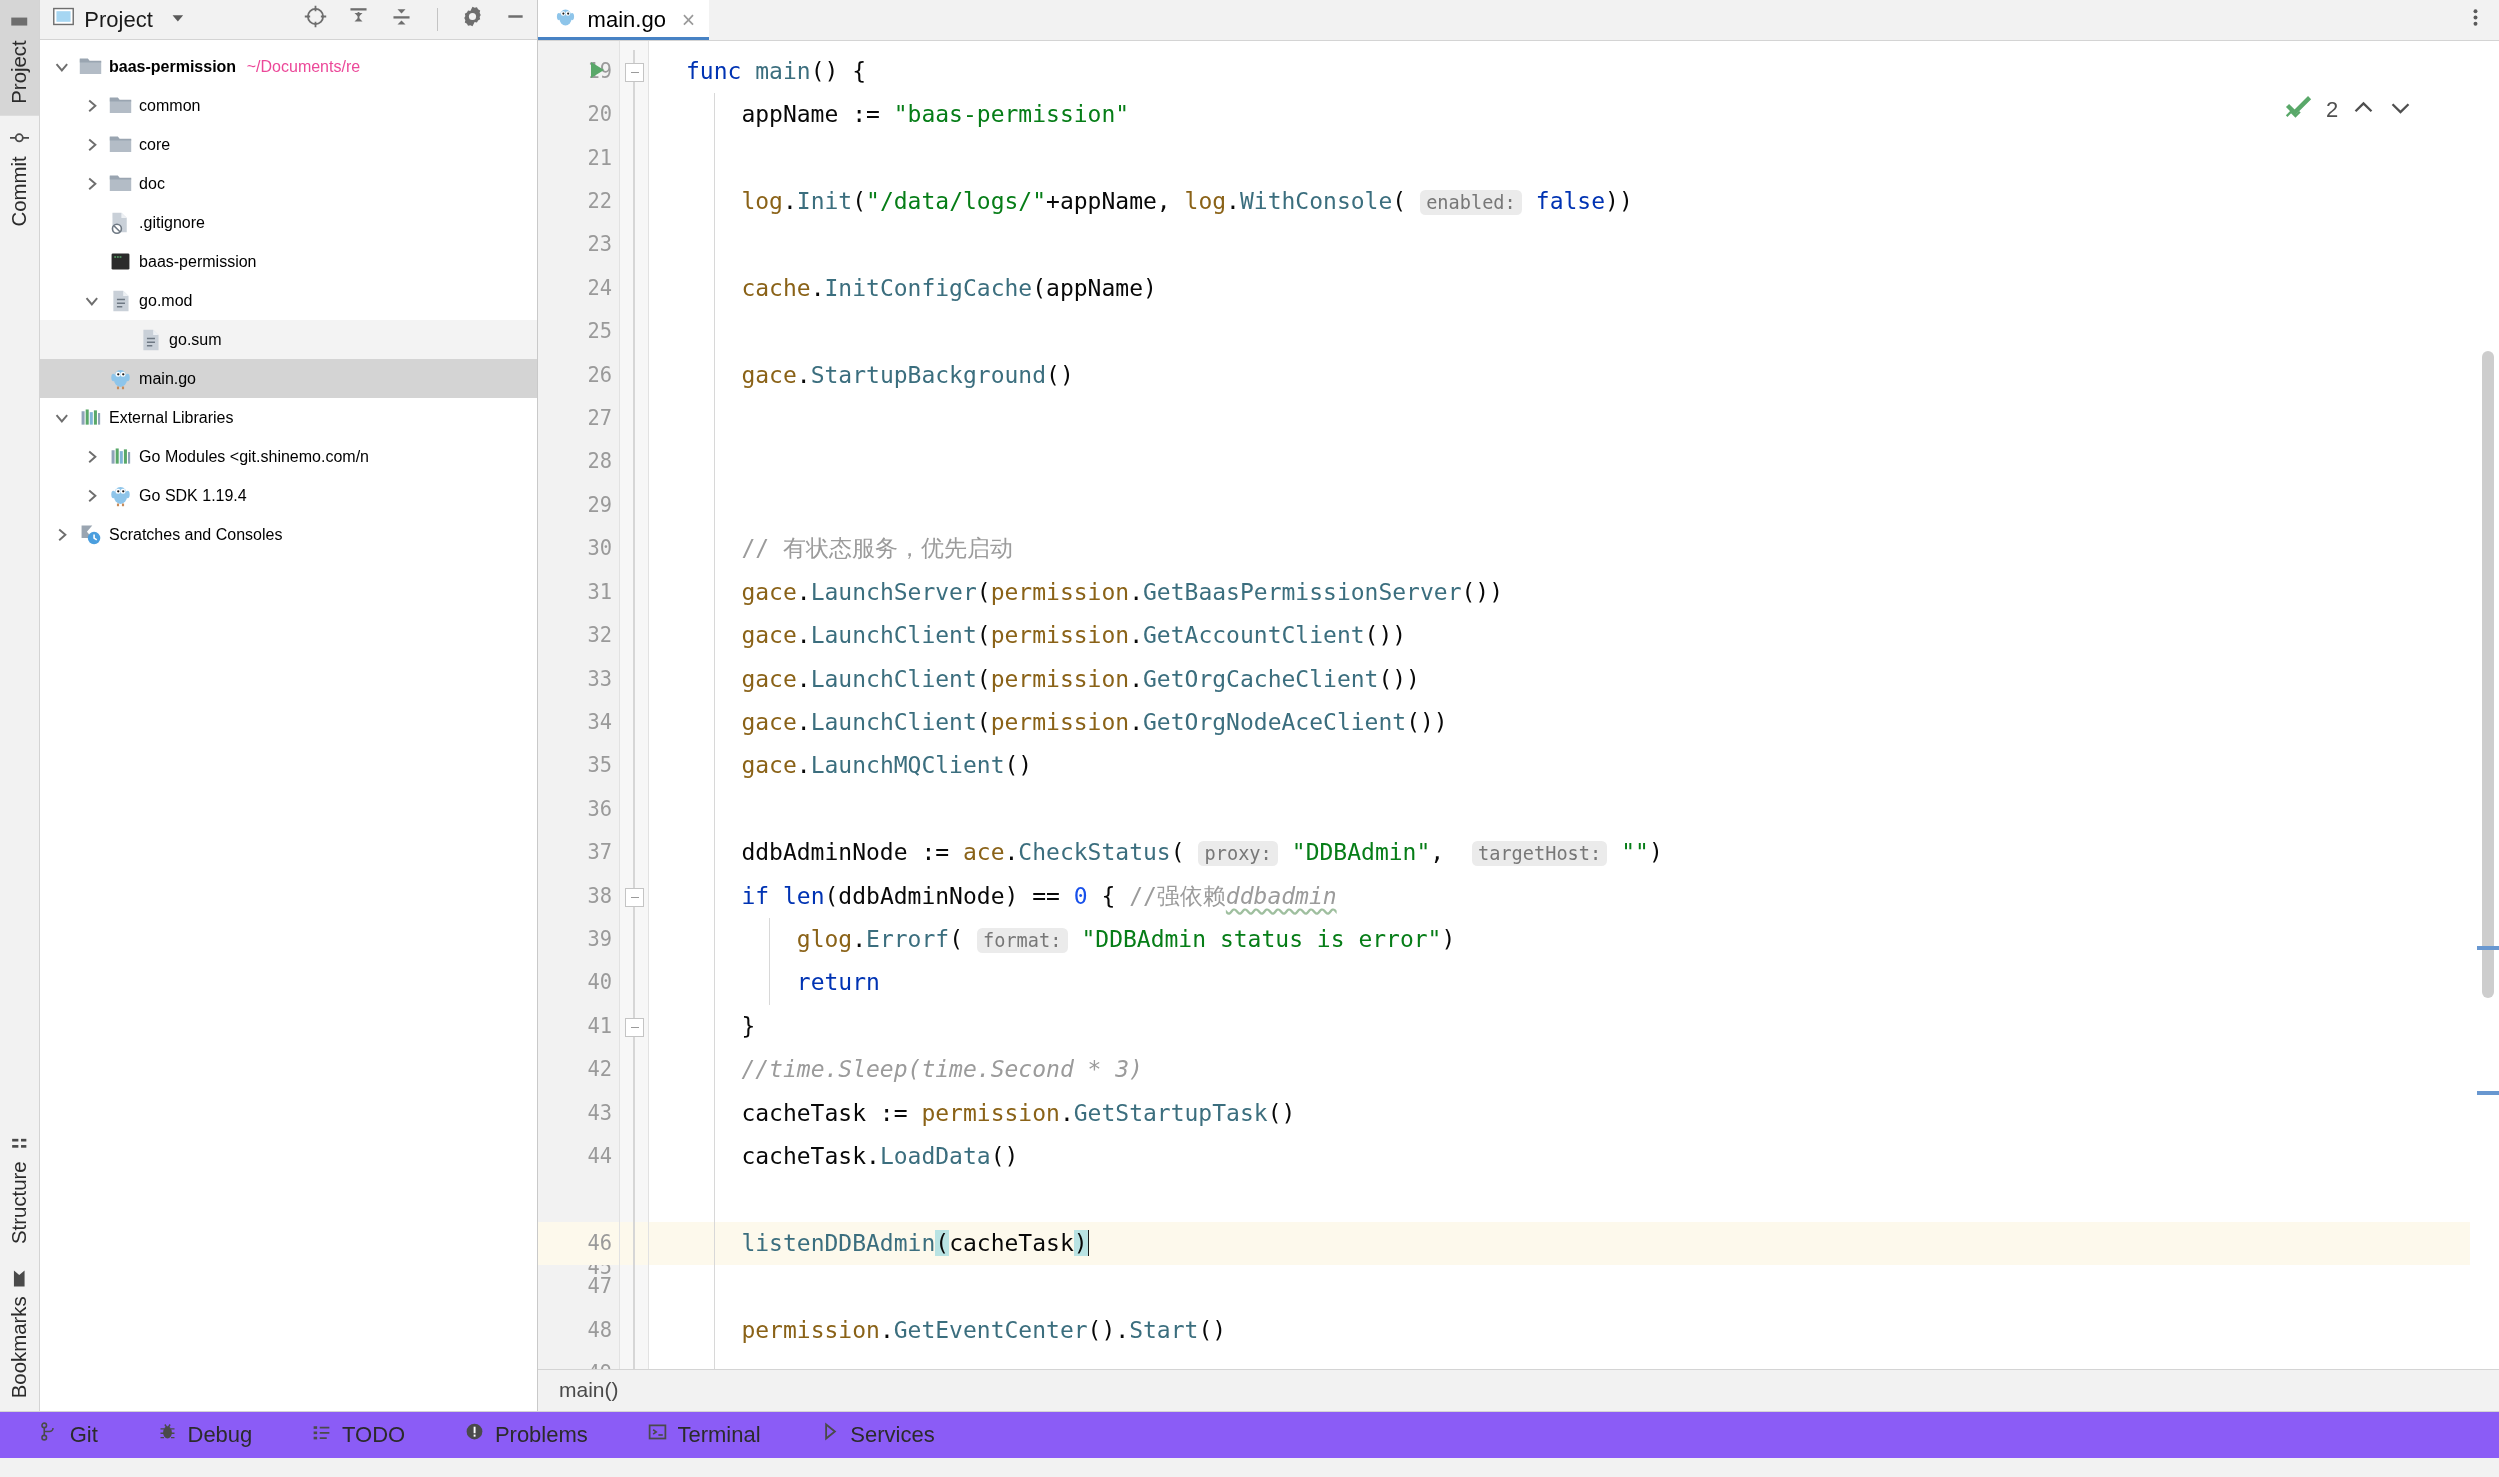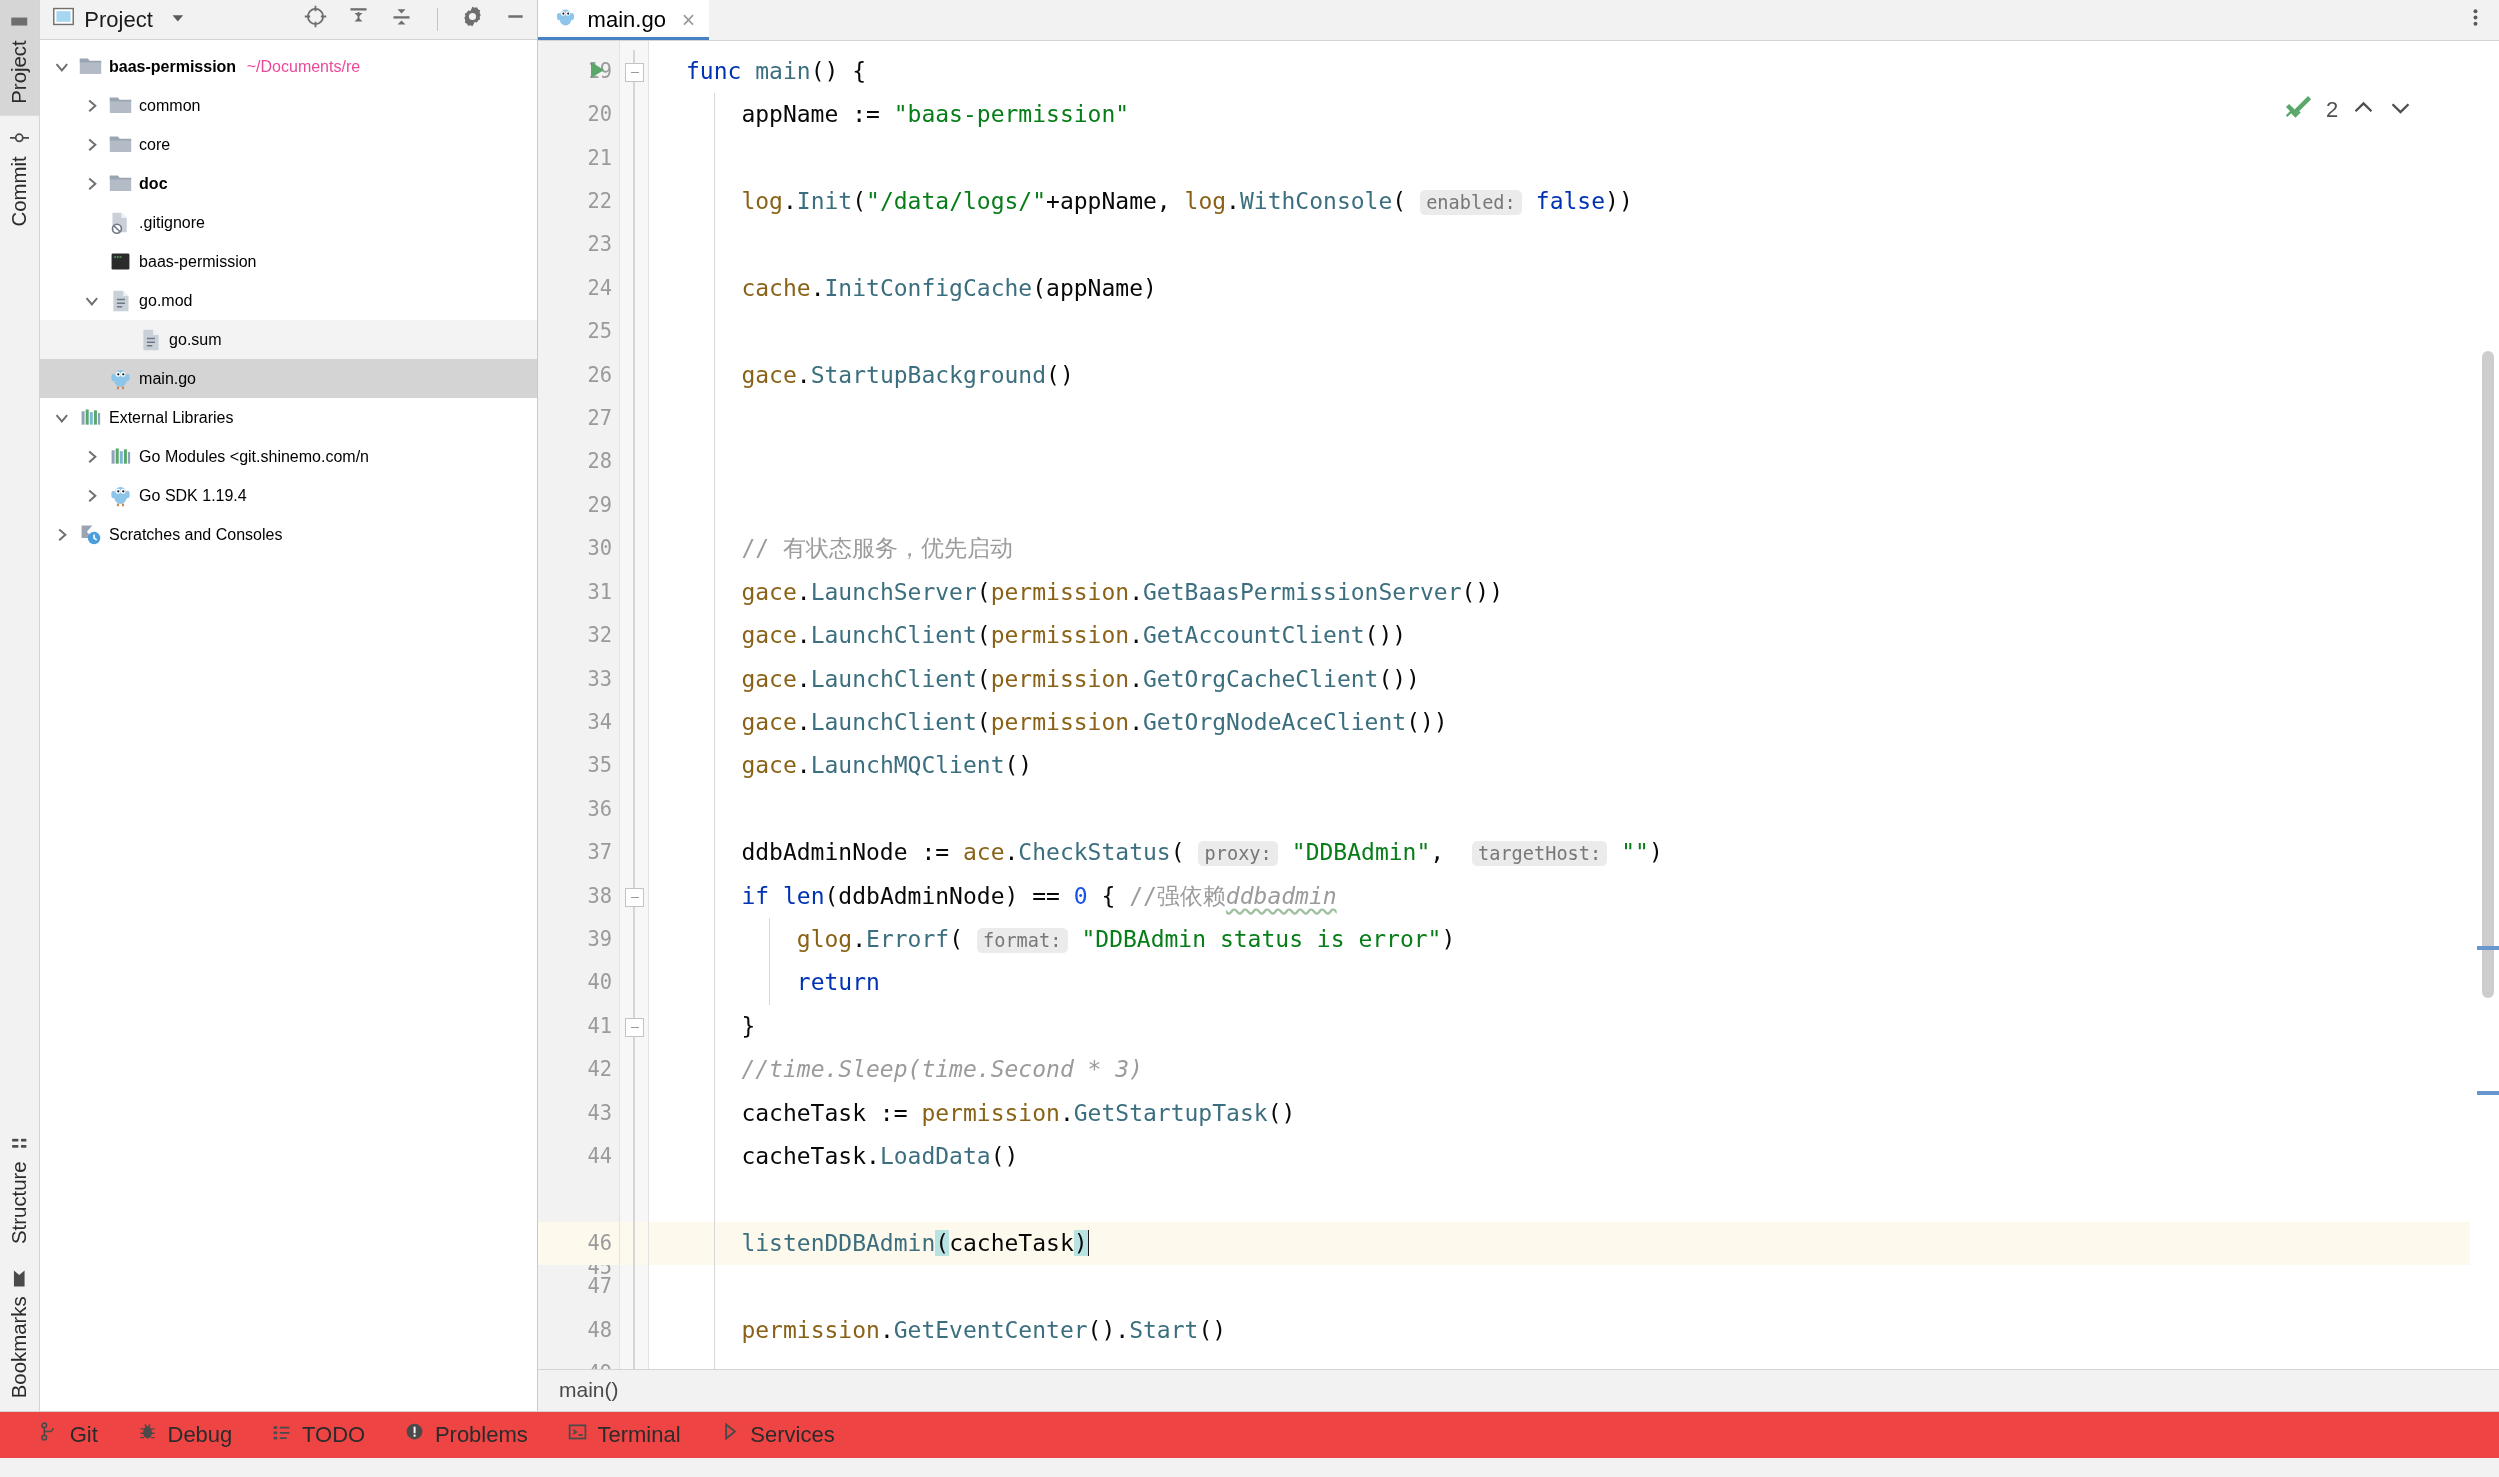--- a/index.html
+++ b/index.html
@@ -333,26 +333,26 @@
     display: flex;
     align-items: center;
     padding-left: 21px;
     font-size: 21px;
     color: #4a4a4a;
   }
 
   
   .statusbar {
     height: 46px;
-    background: #ef4444;
+    background: #8b5cf6;
     border-top: 0.9px solid #d4d4d4;
     display: flex;
     align-items: center;
     padding-left: 39px;
-    gap: 39px;
+    gap: 59px;
     font-size: 22px;
     color: #2b2b2b;
   }
   .sb-item {
     display: flex;
     align-items: center;
     gap: 9.7px;
     cursor: default;
   }
   .statusbar-bottom {
@@ -497,21 +497,21 @@
               </svg>
             </span>
             <span class="ticon">
               <svg width="25" height="25" viewBox="0 0 28 28">
                 <path d="M2 6 h9 l2 2.5 h13 v14 h-24 z" fill="#b3bcc6"></path>
                 <path d="M2 5 h9 l2 2.5 h13 v2 h-24 z" fill="#9aa5b1"></path>
               </svg>
             </span>
             <span class="tlabel">core</span>
           </div>
-          <div class="trow" style="padding-left: 39px; font-weight: bold;">
+          <div class="trow" style="padding-left: 39px;">
             <span class="tarrow">
               <svg width="17.7" height="17.7" viewBox="0 0 20 20">
                 <path d="M7 4 L14 10 L7 16" stroke="#6e6e6e" stroke-width="2.2" fill="none"></path>
               </svg>
             </span>
             <span class="ticon">
               <svg width="25" height="25" viewBox="0 0 28 28">
                 <path d="M2 6 h9 l2 2.5 h13 v14 h-24 z" fill="#b3bcc6"></path>
                 <path d="M2 5 h9 l2 2.5 h13 v2 h-24 z" fill="#9aa5b1"></path>
               </svg>

